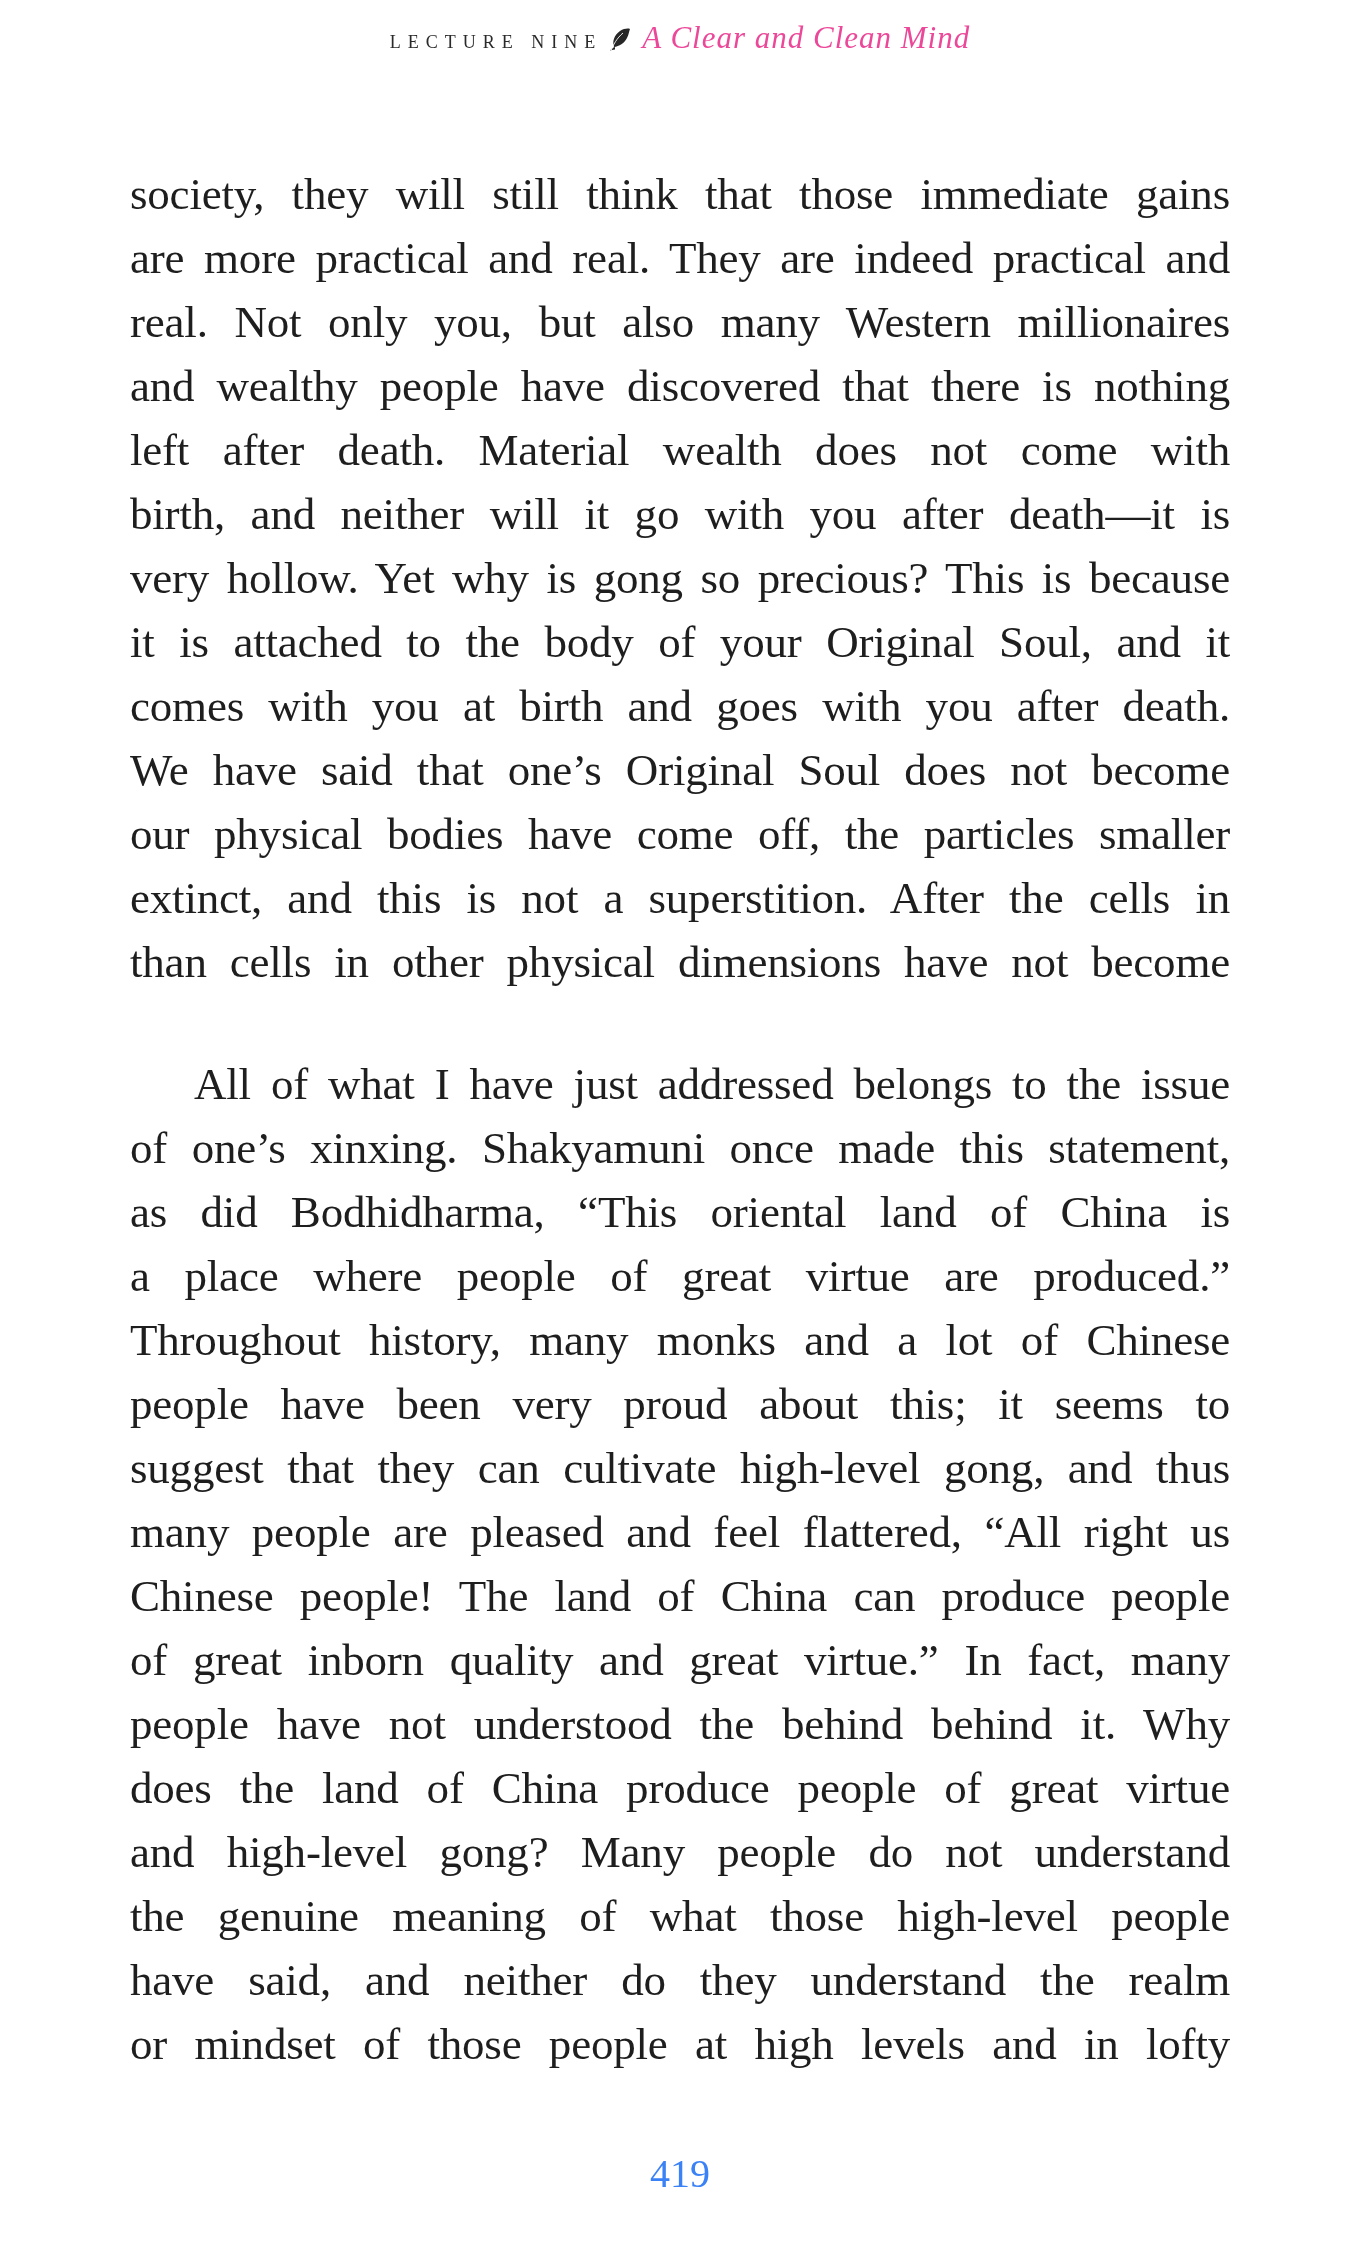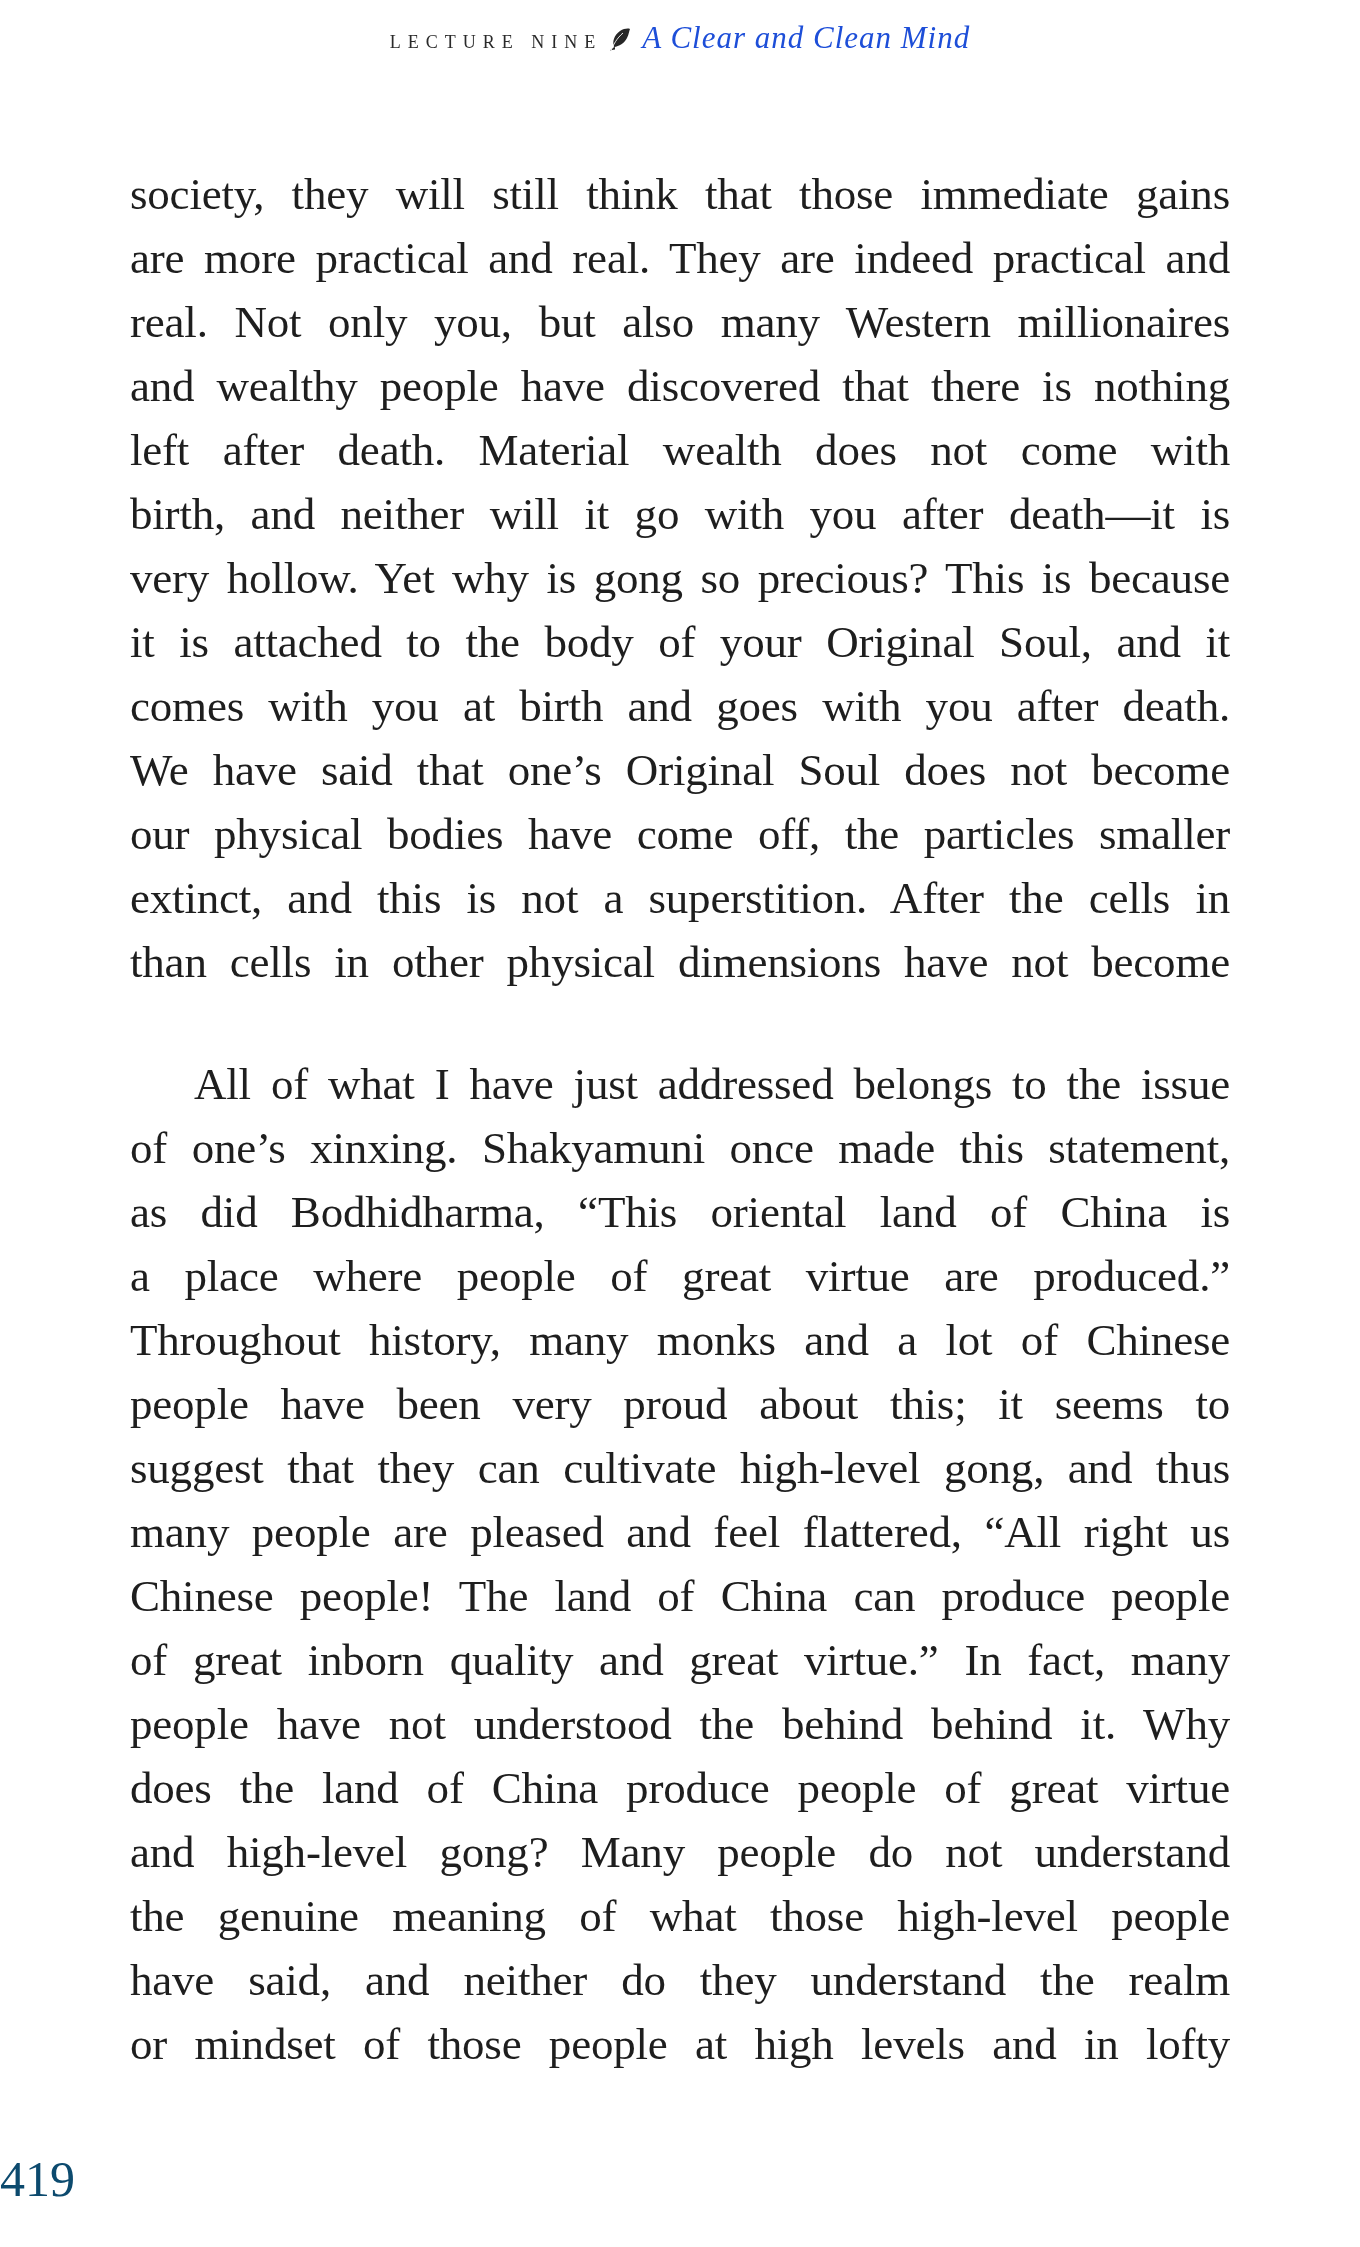--- a/index.html
+++ b/index.html
@@ -30,21 +30,21 @@
     color: #2a2a2a;
   }
   .fleuron {
     display: inline-block;
     margin: 0 10px 0 6px;
     vertical-align: -4px;
   }
   .chapter-title {
     font-size: 31px;
     font-style: italic;
-    color: #1d4ed8;
+    color: #ec4899;
     letter-spacing: 1px;
   }
   .textblock {
     position: absolute;
     top: 150px;
     left: 118px;
     width: 1124px;
   }
   .paragraph {
     margin: 12px;
@@ -66,22 +66,23 @@
     text-align-last: left;
   }
   .line.indented {
     text-indent: 64px;
   }
   .page-number {
     position: absolute;
     top: 2150px;
     left: 0;
     width: 100%;
-    font-size: 50px;
-    color: #0c4a6e;
+    text-align: center;
+    font-size: 40px;
+    color: #3b82f6;
     font-feature-settings: "onum";
   }
 </style>
 </head>
 <body>
 
 <div class="page">
 
   <div class="running-header">
     <span class="lecture-label">LECTURE NINE</span><span class="fleuron"><svg width="24" height="26" viewBox="0 0 24 26">

